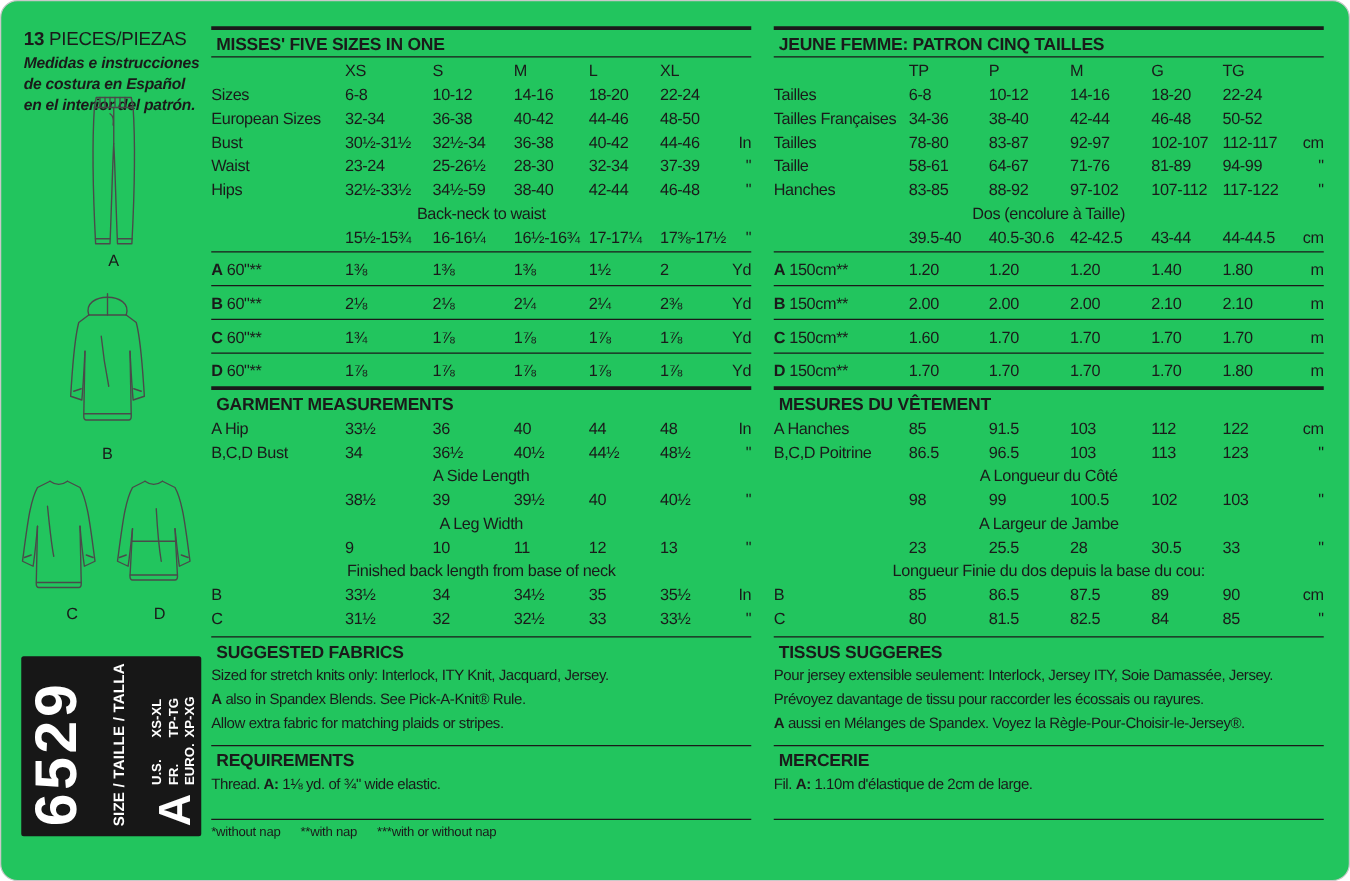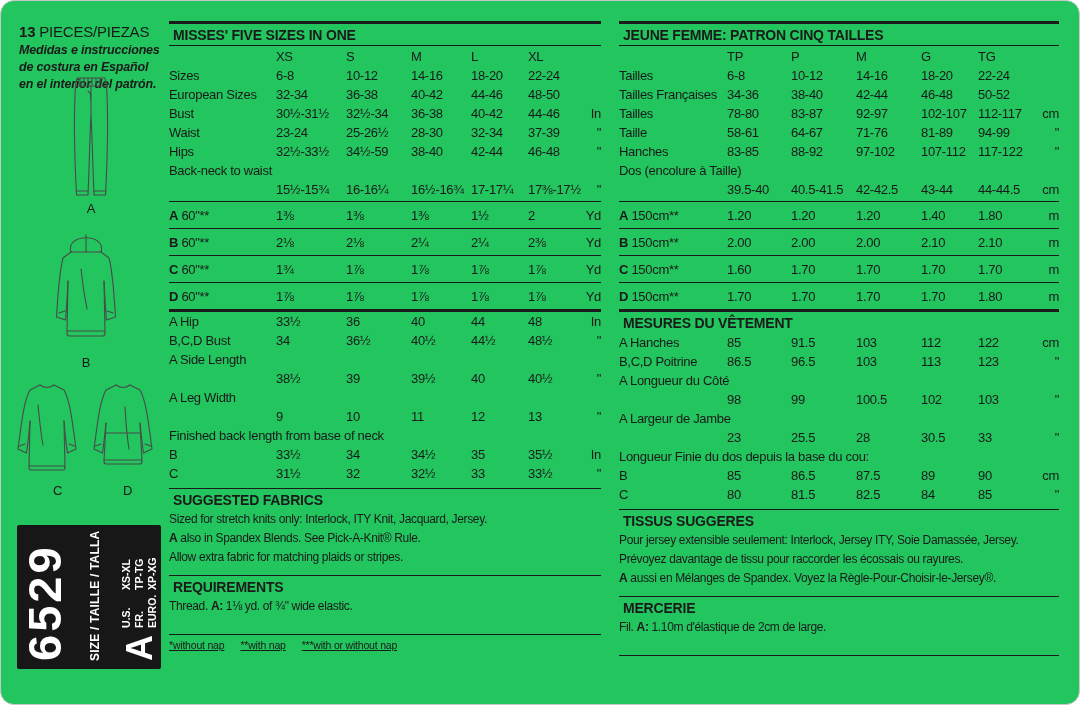--- a/index.html
+++ b/index.html
@@ -19,34 +19,34 @@
 
   
   .sec-title{font-weight:bold;font-size:14px;line-height:16px;letter-spacing:-0.2px;margin:3px 4px 2px;}
 
   
   .tr{display:grid;line-height:19px;font-size:13px;letter-spacing:-0.3px;}
   .col-en .tr{grid-template-columns:107px 70px 65px 60px 57px 51px 22px;}
   .col-fr .tr{grid-template-columns:108px 64px 65px 65px 57px 53px 28px;}
   .td{white-space:nowrap;overflow:visible;}
   .td.unit{text-align:right;}
-  .td.lbl.wide{grid-column:1 / -1;}
+  .td.lbl.wide{grid-column:1 / -1;text-align:center;}
   .thead{margin-top:1px;}
   .body-rows{margin-top:0;}
   .gap2{margin-top:2px;}
   .yard .tr{padding:4px 0 3px;}
   .yard b{font-weight:bold;}
 
   
   .note-line{margin:0;font-size:12px;line-height:19px;letter-spacing:-0.35px;white-space:nowrap;}
   .notes{margin-top:1px;}
   .pre-note-rule{margin-top:8px;}
   .pre-foot-rule{margin-top:18px;}
   .footnote{font-size:10.5px;line-height:14px;letter-spacing:-0.2px;margin-top:3px;}
-  .footnote span{margin-right:16px;text-decoration:underline;}
+  .footnote span{margin-right:16px;}
 
   
   .pieces{font-size:15px;line-height:18px;letter-spacing:-0.2px;margin:0;}
   .pieces b{font-weight:bold;}
   .es-note{font-size:12.5px;font-weight:bold;line-height:16px;letter-spacing:-0.2px;margin:1px 0 0;font-style:italic;}
 
   
   .sketch{position:absolute;text-align:center;}
   .sketch svg{display:block;margin:0 auto;}
   .sketch-label{font-size:13px;line-height:15px;display:inline-block;margin-top:2px;}
@@ -272,20 +272,21 @@
           <span class="td val">1⅞</span>
           <span class="td val">1⅞</span>
           <span class="td val">1⅞</span>
           <span class="td val">1⅞</span>
           <span class="td val">1⅞</span>
           <span class="td unit">Yd</span>
         </div>
       </div>
     <div class="rule thick"></div>
 
+    <div class="sec-title">GARMENT MEASUREMENTS</div>
     <div>
         <div class="tr">
           <span class="td lbl">A Hip</span>
           <span class="td val">33½</span>
           <span class="td val">36</span>
           <span class="td val">40</span>
           <span class="td val">44</span>
           <span class="td val">48</span>
           <span class="td unit">In</span>
         </div>
@@ -423,21 +424,21 @@
           <span class="td val">107-112</span>
           <span class="td val">117-122</span>
           <span class="td unit">"</span>
         </div>
         <div class="tr">
           <span class="td lbl wide">Dos (encolure à Taille)</span>
         </div>
         <div class="tr">
           <span class="td lbl"></span>
           <span class="td val">39.5-40</span>
-          <span class="td val">40.5-41.5</span>
+          <span class="td val">40.5-30.6</span>
           <span class="td val">42-42.5</span>
           <span class="td val">43-44</span>
           <span class="td val">44-44.5</span>
           <span class="td unit">cm</span>
         </div>
       </div>
 
     <div class="gap2"></div>
     <div class="yard">
         <div class="rule"></div>

